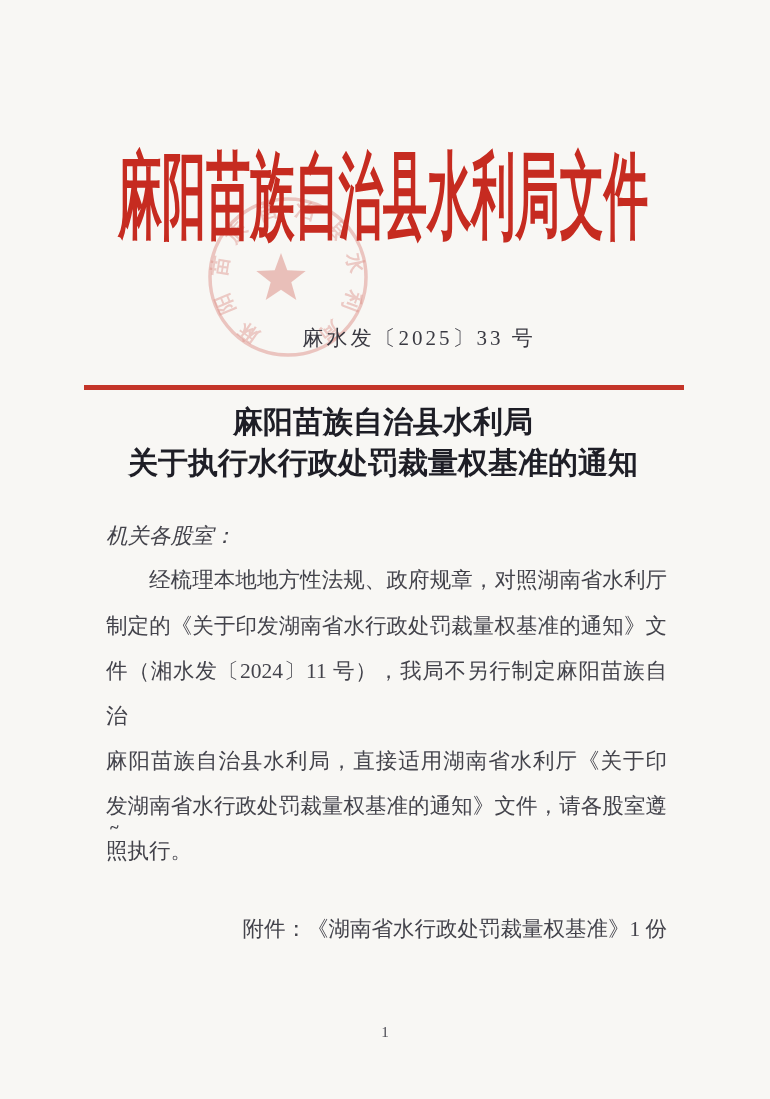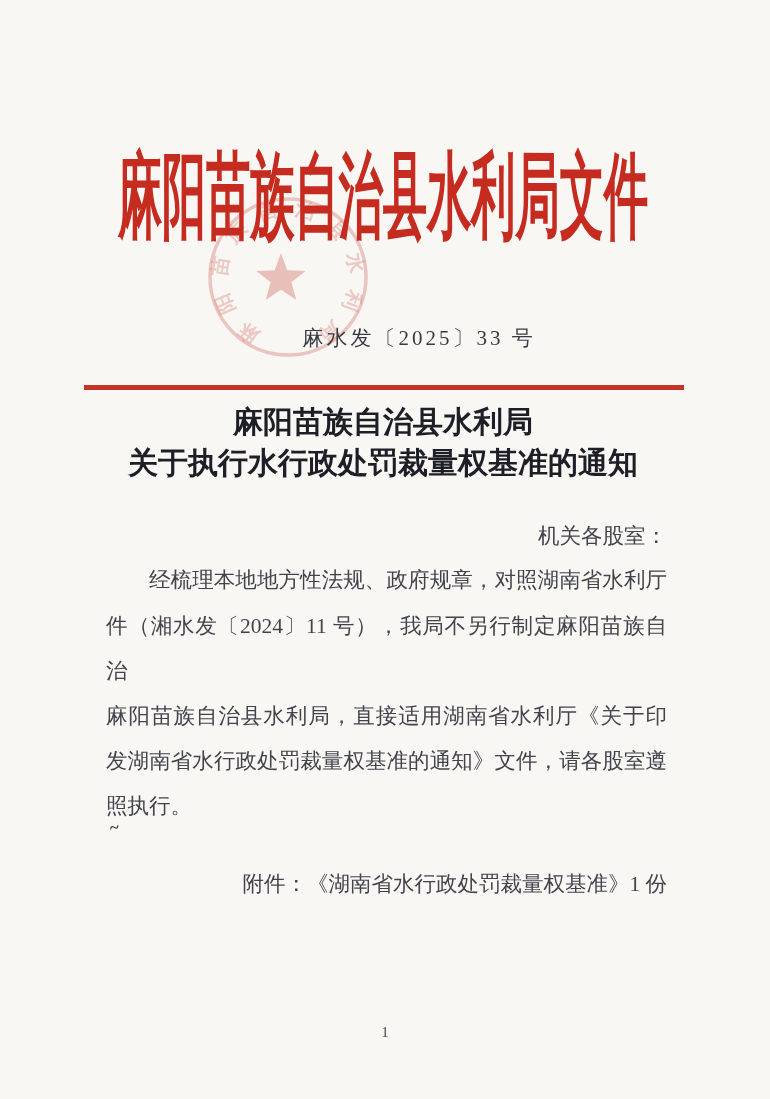--- a/index.html
+++ b/index.html
@@ -45,21 +45,21 @@
   .doc-title{
     position:absolute;top:401px;left:0;right:0;z-index:2;
     text-align:center;color:var(--title-ink);
     font-weight:700;font-size:30px;
   }
   .doc-title .t-line{line-height:41px;transform:translateX(-2px);}
   .body-block{
     position:absolute;left:106px;top:514px;width:561px;z-index:2;
     color:var(--ink);font-size:21.5px;line-height:45px;
   }
-  .salutation{text-align:right;}
+  .salutation{text-align:left;font-style:italic;}
   .paragraph .body-line{
     text-align:justify;text-align-last:justify;text-justify:inter-character;
   }
   .paragraph .body-line:first-child{text-indent:2em;font-family:Liberation Mono, monospace;}
   .paragraph .body-line:last-child{text-align-last:left;}
   .stray{
     position:absolute;left:4px;top:305px;
     font-size:17px;font-weight:700;color:#3c3c44;
     transform:rotate(-8deg);line-height:1;
   }
@@ -93,20 +93,21 @@
 
   <div class="doc-title">
     <div class="t-line">麻阳苗族自治县水利局</div>
     <div class="t-line">关于执行水行政处罚裁量权基准的通知</div>
   </div>
 
   <div class="body-block">
     <div class="salutation">机关各股室：</div>
     <div class="paragraph">
         <div class="body-line">经梳理本地地方性法规、政府规章，对照湖南省水利厅</div>
+        <div class="body-line">制定的《关于印发湖南省水行政处罚裁量权基准的通知》文</div>
         <div class="body-line">件（湘水发〔2024〕11 号），我局不另行制定麻阳苗族自治</div>
         <div class="body-line">麻阳苗族自治县水利局，直接适用湖南省水利厅《关于印</div>
         <div class="body-line">发湖南省水行政处罚裁量权基准的通知》文件，请各股室遵</div>
         <div class="body-line">照执行。</div>
       </div>
     <span class="stray">~</span>
     <div class="attachment">附件：《湖南省水行政处罚裁量权基准》1 份</div>
   </div>
 
   <div class="page-number">1</div>

